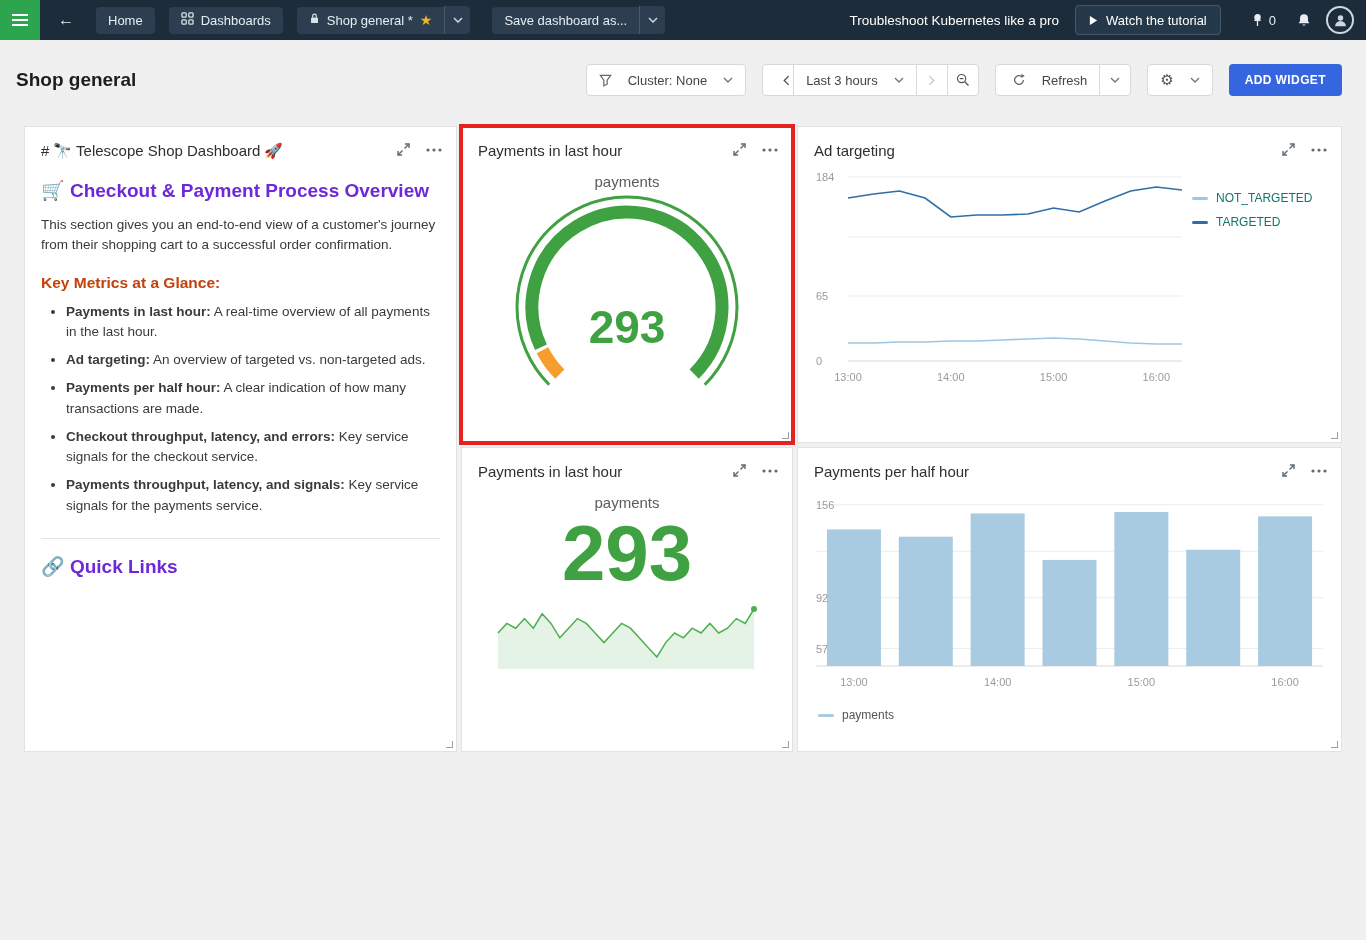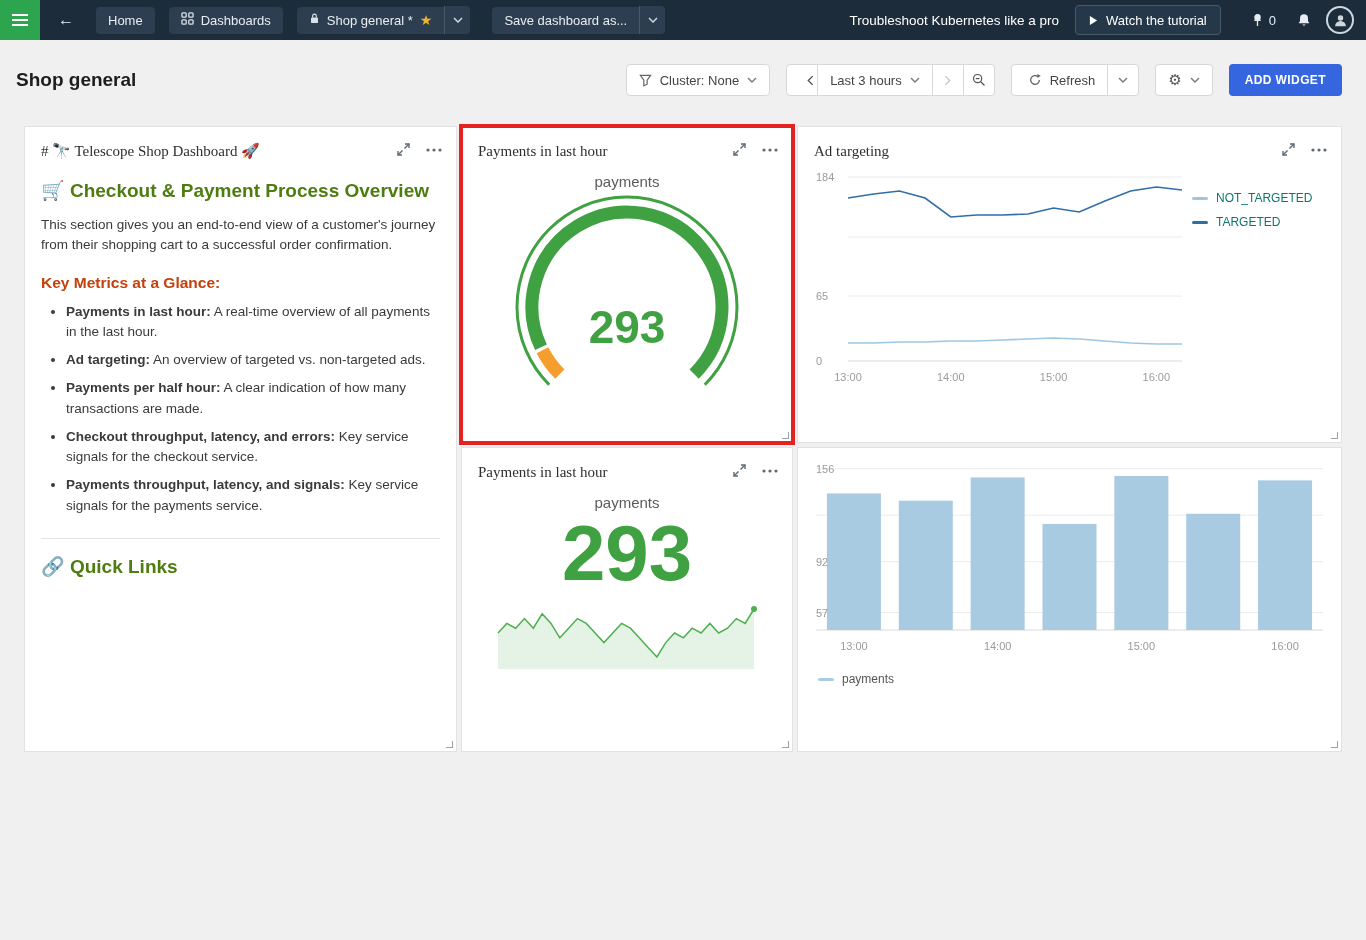--- a/index.html
+++ b/index.html
@@ -26,48 +26,48 @@
   .promo { color:#fff; font-size:13.5px; margin-right:16px; }
   .tutorial-btn { height:30px; background:#24384a; border:1px solid #45596c; border-radius:4px; color:#fff; font-size:13px; display:inline-flex; align-items:center; gap:8px; padding:0 13px; margin-right:20px; }
   .pin-btn { background:none; border:none; color:#e7edf3; font-size:13px; display:inline-flex; align-items:center; gap:5px; padding:0 10px; height:40px; }
   .bell-btn { background:none; border:none; color:#e7edf3; padding:0 10px; height:40px; display:inline-flex; align-items:center; }
   .avatar-btn { width:28px; height:28px; border-radius:50%; border:2px solid #cfd7de; background:transparent; color:#cfd7de; display:inline-flex; align-items:center; justify-content:center; margin:0 12px 0 4px; padding:0; }
 
   
   .page-header { height:80px; display:flex; align-items:center; justify-content:space-between; padding:0 24px 0 16px; }
   .page-title { font-size:19px; font-weight:700; color:#1d1d1d; margin:0; }
   .controls { display:flex; align-items:center; gap:16px; }
-  .btn { height:32px; background:#fff; border:1px solid #d8d8d8; border-radius:4px; color:#444; font-size:13px; display:inline-flex; align-items:center; gap:8px; padding:0 12px; }
+  .btn { height:32px; background:#fff; border:1px solid #d8d8d8; border-radius:4px; color:#444; font-size:13px; display:inline-flex; align-items:center; gap:16px; padding:0 12px; }
   .btn .muted-icon { color:#666; display:inline-flex; }
   .btn-group { display:inline-flex; }
   .btn-group .btn { border-radius:0; margin-left:-1px; }
   .btn-group .btn:first-child { border-radius:4px 0 0 4px; margin-left:0;padding-left:16px; }
   .btn-group .btn:last-child { border-radius:0 4px 4px 0; }
   .btn.square { width:32px; padding:0; justify-content:center; }
   .btn.disabled { color:#c7c7c7; cursor:default; }
   .add-widget { height:32px; background:#3566e0; color:#fff; border:none; border-radius:4px; font-size:12px; font-weight:700; letter-spacing:.4px; padding:0 16px; }
 
   
   .grid { padding:6px 24px 0; display:grid; grid-template-columns:433px 332px 1fr; grid-template-rows:317px 305px; gap:4px; }
   .widget { background:#fff; border:1px solid #e2e2e2; position:relative; overflow:hidden; }
   .w-notes { grid-column:1; grid-row:1 / span 2; }
   .w-gauge { grid-column:2; grid-row:1; }
   .w-ad    { grid-column:3; grid-row:1; }
   .w-trend { grid-column:2; grid-row:2; }
   .w-bars  { grid-column:3; grid-row:2; }
   .selected { outline:4px solid #e52222; outline-offset:-2px; z-index:2; }
   .widget-header { display:flex; align-items:flex-start; padding:14px 14px 2px 16px; }
-  .widget-title { font-size:15px; color:#2f2f2f; flex:1; line-height:20px;font-family:Liberation Serif, serif; }
+  .widget-title { font-size:15px; color:#2f2f2f; flex:1; line-height:20px; }
   .widget-actions { display:flex; gap:16px; align-items:center; color:#5f6a73; padding-top:2px; }
   .w-action { background:none; border:none; color:#5f6a73; padding:0; display:inline-flex; }
   .resize-handle { position:absolute; right:3px; bottom:3px; width:7px; height:7px; border-right:1.5px solid #9aa0a5; border-bottom:1.5px solid #9aa0a5; }
 
   
   .notes-body { padding:0 16px 16px; }
-  .notes-body h2 { font-size:19px; font-weight:700; color:#4d7c0f; margin:16px 0 13px; }
+  .notes-body h2 { font-size:19px; font-weight:700; color:#6d28d9; margin:16px 0 13px; }
   .notes-body p { font-size:13.5px; line-height:1.5; color:#3a3a3a; margin:0 0 14px; }
   .notes-body h3 { font-size:15.5px; font-weight:700; color:#c2410c; margin:18px 0 10px; }
   .metrics { margin:0; padding-left:25px; }
   .metrics li { font-size:13.5px; line-height:1.5; color:#3a3a3a; margin-bottom:8px; }
   .metric-label { font-weight:700; }
   .notes-body hr { border:none; border-top:1px solid #e3e3e3; margin:22px 0 2px; }
   .links { margin:4px 0 0; padding-left:25px; }
   .links li { font-size:13.5px; color:#333; margin-bottom:9px; }
   .links a { color:#1669c9; text-decoration:none; }
   .links a.underlined { text-decoration:underline; }
@@ -405,20 +405,42 @@
             <polygon points="2,70 2,34 10.827586206896552,24.4 19.655172413793103,29.200000000000003 28.482758620689655,19.6 37.310344827586206,29.200000000000003 46.13793103448276,14.8 54.96551724137931,24.4 63.793103448275865,38.8 72.62068965517241,29.200000000000003 81.44827586206897,19.6 90.27586206896552,24.4 99.10344827586206,34 107.93103448275862,43.599999999999994 116.75862068965517,34 125.58620689655173,24.4 134.41379310344828,29.200000000000003 143.24137931034483,38.8 152.06896551724137,48.400000000000006 160.89655172413794,58 169.72413793103448,43.599999999999994 178.55172413793105,34 187.3793103448276,38.8 196.20689655172413,29.200000000000003 205.0344827586207,34 213.86206896551724,24.4 222.68965517241378,34 231.51724137931035,29.200000000000003 240.3448275862069,19.6 249.17241379310346,24.4 258,10 258,70" fill="rgba(96,180,100,0.16)"></polygon>
             <polyline points="2,34 10.827586206896552,24.4 19.655172413793103,29.200000000000003 28.482758620689655,19.6 37.310344827586206,29.200000000000003 46.13793103448276,14.8 54.96551724137931,24.4 63.793103448275865,38.8 72.62068965517241,29.200000000000003 81.44827586206897,19.6 90.27586206896552,24.4 99.10344827586206,34 107.93103448275862,43.599999999999994 116.75862068965517,34 125.58620689655173,24.4 134.41379310344828,29.200000000000003 143.24137931034483,38.8 152.06896551724137,48.400000000000006 160.89655172413794,58 169.72413793103448,43.599999999999994 178.55172413793105,34 187.3793103448276,38.8 196.20689655172413,29.200000000000003 205.0344827586207,34 213.86206896551724,24.4 222.68965517241378,34 231.51724137931035,29.200000000000003 240.3448275862069,19.6 249.17241379310346,24.4 258,10" fill="none" stroke="#4caf50" stroke-width="1.5"></polyline>
             <circle cx="258" cy="10" r="3" fill="#4caf50"></circle>
           </svg>
       </div>
     </div>
     <span class="resize-handle"></span>
   </section>
 
   <section class="widget w-bars">
+    <div class="widget-header">
+      <div class="widget-title">Payments per half hour</div>
+      <div class="widget-actions">
+        <button class="w-action">
+          <svg width="13" height="13" viewBox="0 0 13 13">
+              <g fill="none" stroke="currentColor" stroke-width="1.4">
+                <path d="M8 1 h4 v4"></path>
+                <path d="M12 1 L7.5 5.5"></path>
+                <path d="M5 12 H1 V8"></path>
+                <path d="M1 12 L5.5 7.5"></path>
+              </g>
+            </svg>
+        </button>
+        <button class="w-action">
+          <svg width="16" height="4" viewBox="0 0 16 4">
+              <circle cx="2" cy="2" r="1.6" fill="currentColor"></circle>
+              <circle cx="8" cy="2" r="1.6" fill="currentColor"></circle>
+              <circle cx="14" cy="2" r="1.6" fill="currentColor"></circle>
+            </svg>
+        </button>
+      </div>
+    </div>
     <div class="bars-body">
       <svg id="bar-svg" width="511" height="206" viewBox="0 0 511 206">
           <line x1="2" x2="509" y1="18.717948717948715" y2="18.717948717948715" stroke="#ececec"></line>
           <line x1="2" x2="509" y1="65.21367521367522" y2="65.21367521367522" stroke="#ececec"></line>
           <line x1="2" x2="509" y1="111.7094017094017" y2="111.7094017094017" stroke="#ececec"></line>
           <line x1="2" x2="509" y1="162.56410256410257" y2="162.56410256410257" stroke="#ececec"></line>
           <line x1="2" x2="509" y1="180" y2="180" stroke="#d9d9d9"></line>
           <rect x="12.92857142857143" y="43.41880341880342" width="54" height="136.5811965811966" fill="#a9cbe2"></rect>
           <rect x="84.78571428571429" y="50.68376068376069" width="54" height="129.31623931623932" fill="#a9cbe2"></rect>
           <rect x="156.64285714285717" y="27.435897435897434" width="54" height="152.56410256410257" fill="#a9cbe2"></rect>

